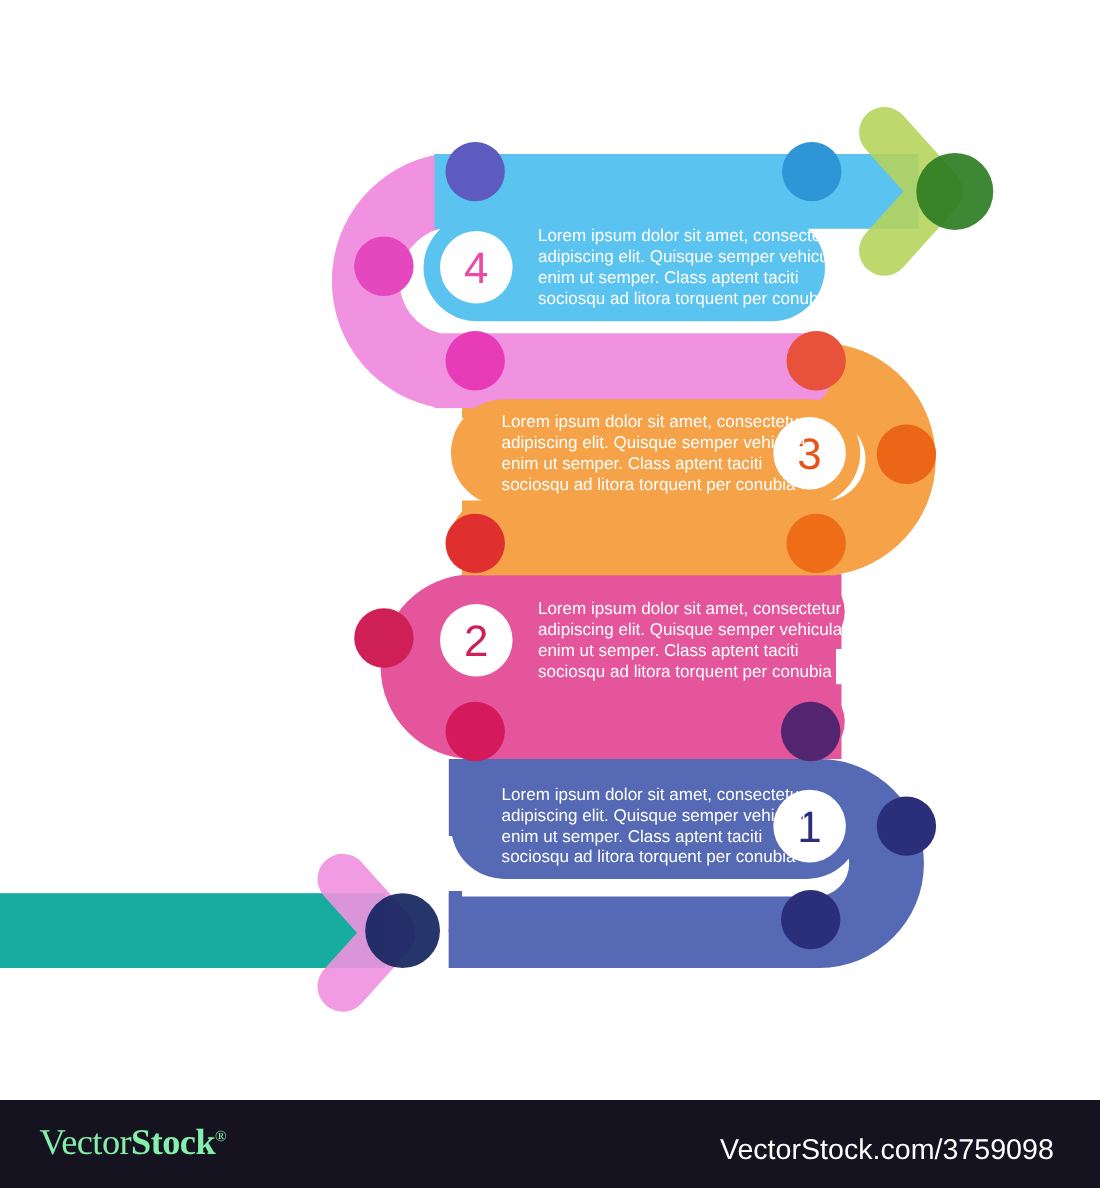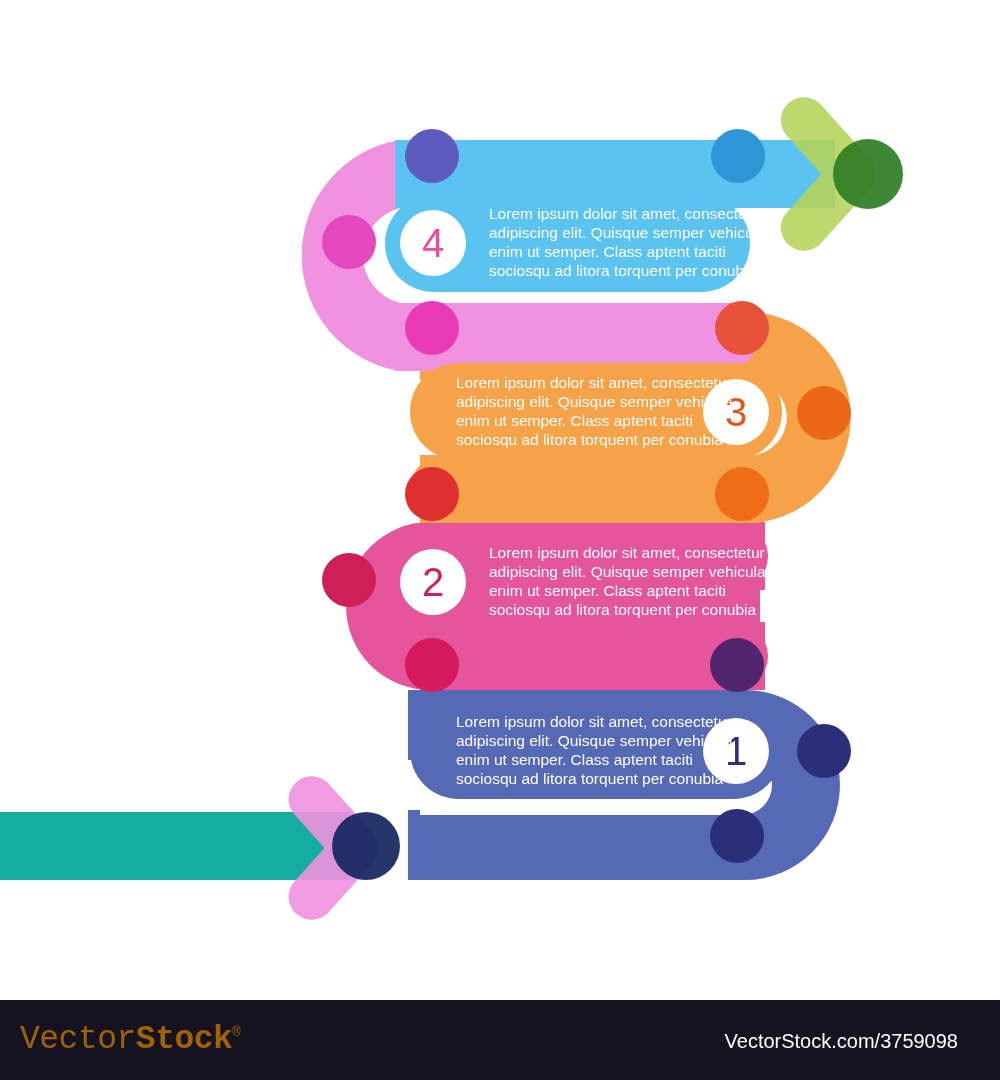--- a/index.html
+++ b/index.html
@@ -50,42 +50,42 @@
   #footer-bar {
     position: absolute;
     left: 0;
     top: 1000px;
     width: 1000px;
     height: 80px;
     background: #14131f;
   }
   #footer-logo {
     position: absolute;
-    left: 20px;
+    left: 36px;
     top: 21px;
-    color: #a16207;
-    font-family: Liberation Mono, monospace;
+    color: #86efac;
+    font-family: Liberation Serif, serif;
     font-size: 33px;
     letter-spacing: -0.5px;
     white-space: nowrap;
   }
   #footer-logo .logo-light { font-weight: 400; }
   #footer-logo .logo-bold { font-weight: 700; }
   #footer-logo .logo-reg {
     font-size: 14px;
     vertical-align: super;
     font-weight: 400;
   }
   #footer-url {
     position: absolute;
     right: 42px;
     top: 30px;
     color: #ffffff;
     font-family: "Liberation Sans", sans-serif;
-    font-size: 20px;
+    font-size: 26px;
     white-space: nowrap;
   }
 </style>
 </head>
 <body>
 
 <div id="canvas-root">
 
   <svg id="infographic-svg" viewBox="0 0 1000 1000" xmlns="http://www.w3.org/2000/svg">
 

